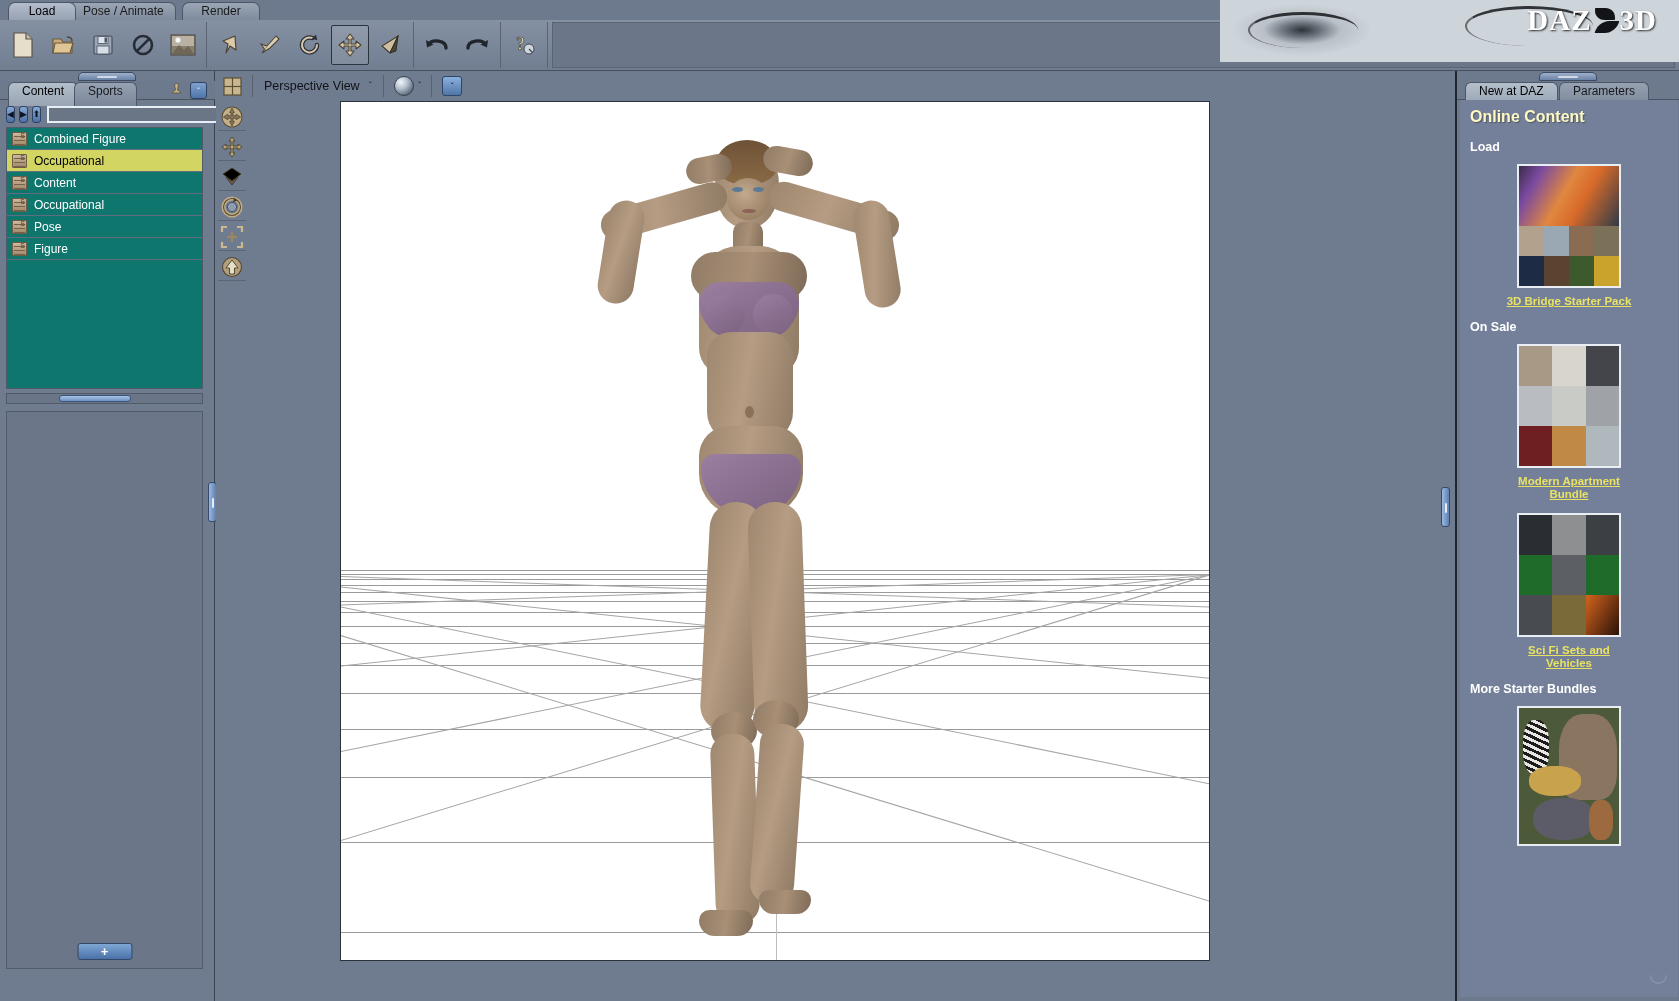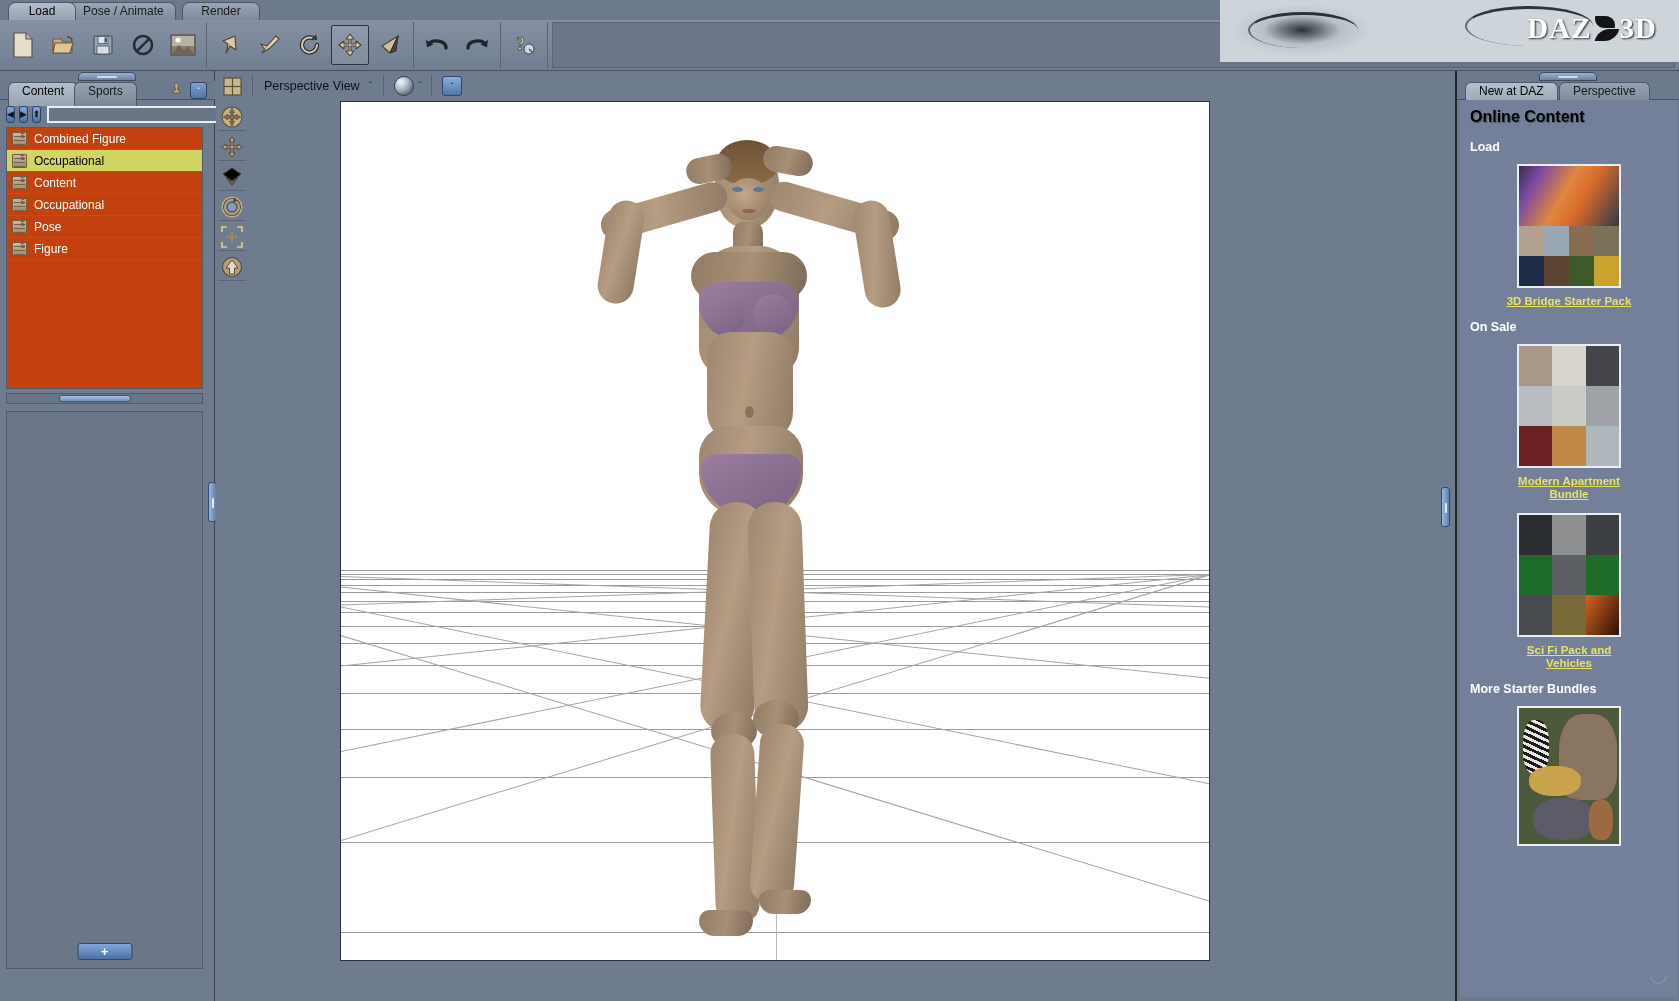--- a/index.html
+++ b/index.html
@@ -61,21 +61,21 @@
       radial-gradient(ellipse 70px 26px at 82px 30px, #2c3238 0%, #6a737c 26%, #b9c0c7 55%, #cdd4da 100%),
       radial-gradient(ellipse 80px 30px at 300px 26px, #23282e 0%, #687079 24%, #b7bec6 55%, #ccd2d8 100%),
       linear-gradient(160deg,#c7ced5,#aeb6bf 40%,#8e97a1 75%,#6e7680);
   }
   .lash {
     position: absolute; border-radius: 50%;
     border-top: 3px solid rgba(20,24,28,.85);
     border-left: 2px solid rgba(20,24,28,.55);
   }
   .logo-text {
-    position: absolute; right: 22px; top: 12px;
+    position: absolute; right: 22px; top: 4px;
     font-family: "Liberation Serif", serif;
     font-size: 29px; font-weight: bold; letter-spacing: 1px;
     color: #ffffff; text-shadow: 1px 1px 2px rgba(0,0,0,.8);
     display: flex; align-items: center; gap: 1px;
   }
   .logo-swoosh {
     width: 26px; height: 30px; position: relative; display: inline-block;
   }
   .logo-swoosh:before, .logo-swoosh:after {
     content: ""; position: absolute; background: #121417;
@@ -147,21 +147,21 @@
     width: 19px; height: 17px; border-radius: 3px;
     background: linear-gradient(#86a9d6,#4b70a4);
     border: 1px solid #2e4264;
     display:flex;align-items:center;justify-content:center;
     font-size:8px;color:#101a28;cursor:pointer;
   }
   .searchbtn { width: 19px; height: 18px; cursor: pointer; }
 
   .content-list {
     position: absolute; left: 6px; top: 56px; width: 197px; height: 262px;
-    background: #c2410c; border: 1px solid #515b6a;
+    background: #0f766e; border: 1px solid #515b6a;
     overflow: hidden;
   }
   .litem {
     display: flex; align-items: center; height: 22px;
     padding-left: 5px; gap: 7px; cursor: pointer;
     border-bottom: 1px solid #616d7e;
     font-size: 12px; color: #ffffff;
   }
   .litem.sel { background: #d2d562; color: #000; }
   .folder-ico {
@@ -289,21 +289,21 @@
   .rtabstrip {
     position: absolute; left: 0; top: 10px; width: 224px; height: 19px;
     background: #6d7a8d; border-bottom: 1px solid #4a5360;
   }
   .online-body {
     position: absolute; left: 3px; top: 29px; width: 218px; bottom: 4px;
     background: #74809a; overflow: hidden;
     padding: 8px 10px 0 10px;
   }
   .oc-title {
-    font-size: 16px; font-weight: bold; color: #000000;
+    font-size: 16px; font-weight: bold; color: #fef9c3;
     margin-bottom: 14px; text-shadow: 1px 1px 1px rgba(0,0,0,.35);
   }
   .oc-head {
     font-size: 12.5px; font-weight: bold; color: #ffffff;
     margin: 10px 0 10px 0;
   }
   .oc-thumb {
     width: 104px; height: 124px; margin: 0 auto;
     border: 2px solid #e9eef5; background: #444;
     display: grid; overflow: hidden;
@@ -669,21 +669,21 @@
 
   <div class="right-panel">
 
     <div class="split-handle rp-split"></div>
 
     <div class="rp-inner">
       <div class="panel-grip"></div>
 
       <div class="rtabstrip">
         <div class="ptab active" style="left:8px">New at DAZ</div>
-        <div class="ptab" style="left:102px">Perspective</div>
+        <div class="ptab" style="left:102px">Parameters</div>
       </div>
 
       <div class="online-body">
 
         <div class="oc-title">Online Content</div>
 
         <div class="oc-head">Load</div>
         <div class="oc-thumb" style="grid-template-columns:repeat(4,1fr);grid-template-rows:repeat(4,1fr);">
           <div class="cell" style="grid-column:1/5;grid-row:1/3;background:linear-gradient(120deg,#3b2d49 0%,#7a4aa0 18%,#e0873f 45%,#d96b2a 62%,#2f3a48 100%)"></div>
           <div class="cell" style="background:#b2a28d"></div>
@@ -715,21 +715,21 @@
           <div class="cell" style="background:#2a2e33"></div>
           <div class="cell" style="background:#8e8f91"></div>
           <div class="cell" style="background:#3c3f44"></div>
           <div class="cell" style="background:#1e6b2a"></div>
           <div class="cell" style="background:#5c5f64"></div>
           <div class="cell" style="background:#1e6b2a"></div>
           <div class="cell" style="background:#484b50"></div>
           <div class="cell" style="background:#7a6a3a"></div>
           <div class="cell" style="background:linear-gradient(120deg,#d4641e,#2a1208)"></div>
         </div>
-        <a class="oc-link">Sci Fi Pack and Vehicles</a>
+        <a class="oc-link">Sci Fi Sets and Vehicles</a>
 
         <div class="oc-head">More Starter Bundles</div>
         <div class="oc-thumb" style="height:140px;background:#4d5a39;display:block;position:relative;">
           <div style="position:absolute;left:40px;top:6px;width:58px;height:86px;border-radius:40% 40% 30% 30%;background:#8a7561;"></div>
           <div style="position:absolute;left:4px;top:12px;width:26px;height:54px;background:repeating-linear-gradient(25deg,#1c1c1c 0 3px,#e8e6e2 3px 6px);border-radius:40%;"></div>
           <div style="position:absolute;left:10px;top:58px;width:52px;height:30px;border-radius:45%;background:#c9a34c;"></div>
           <div style="position:absolute;left:14px;top:90px;width:62px;height:42px;border-radius:45%;background:#5b5c68;"></div>
           <div style="position:absolute;left:70px;top:92px;width:24px;height:40px;border-radius:40%;background:#9c6a3e;"></div>
         </div>
 

